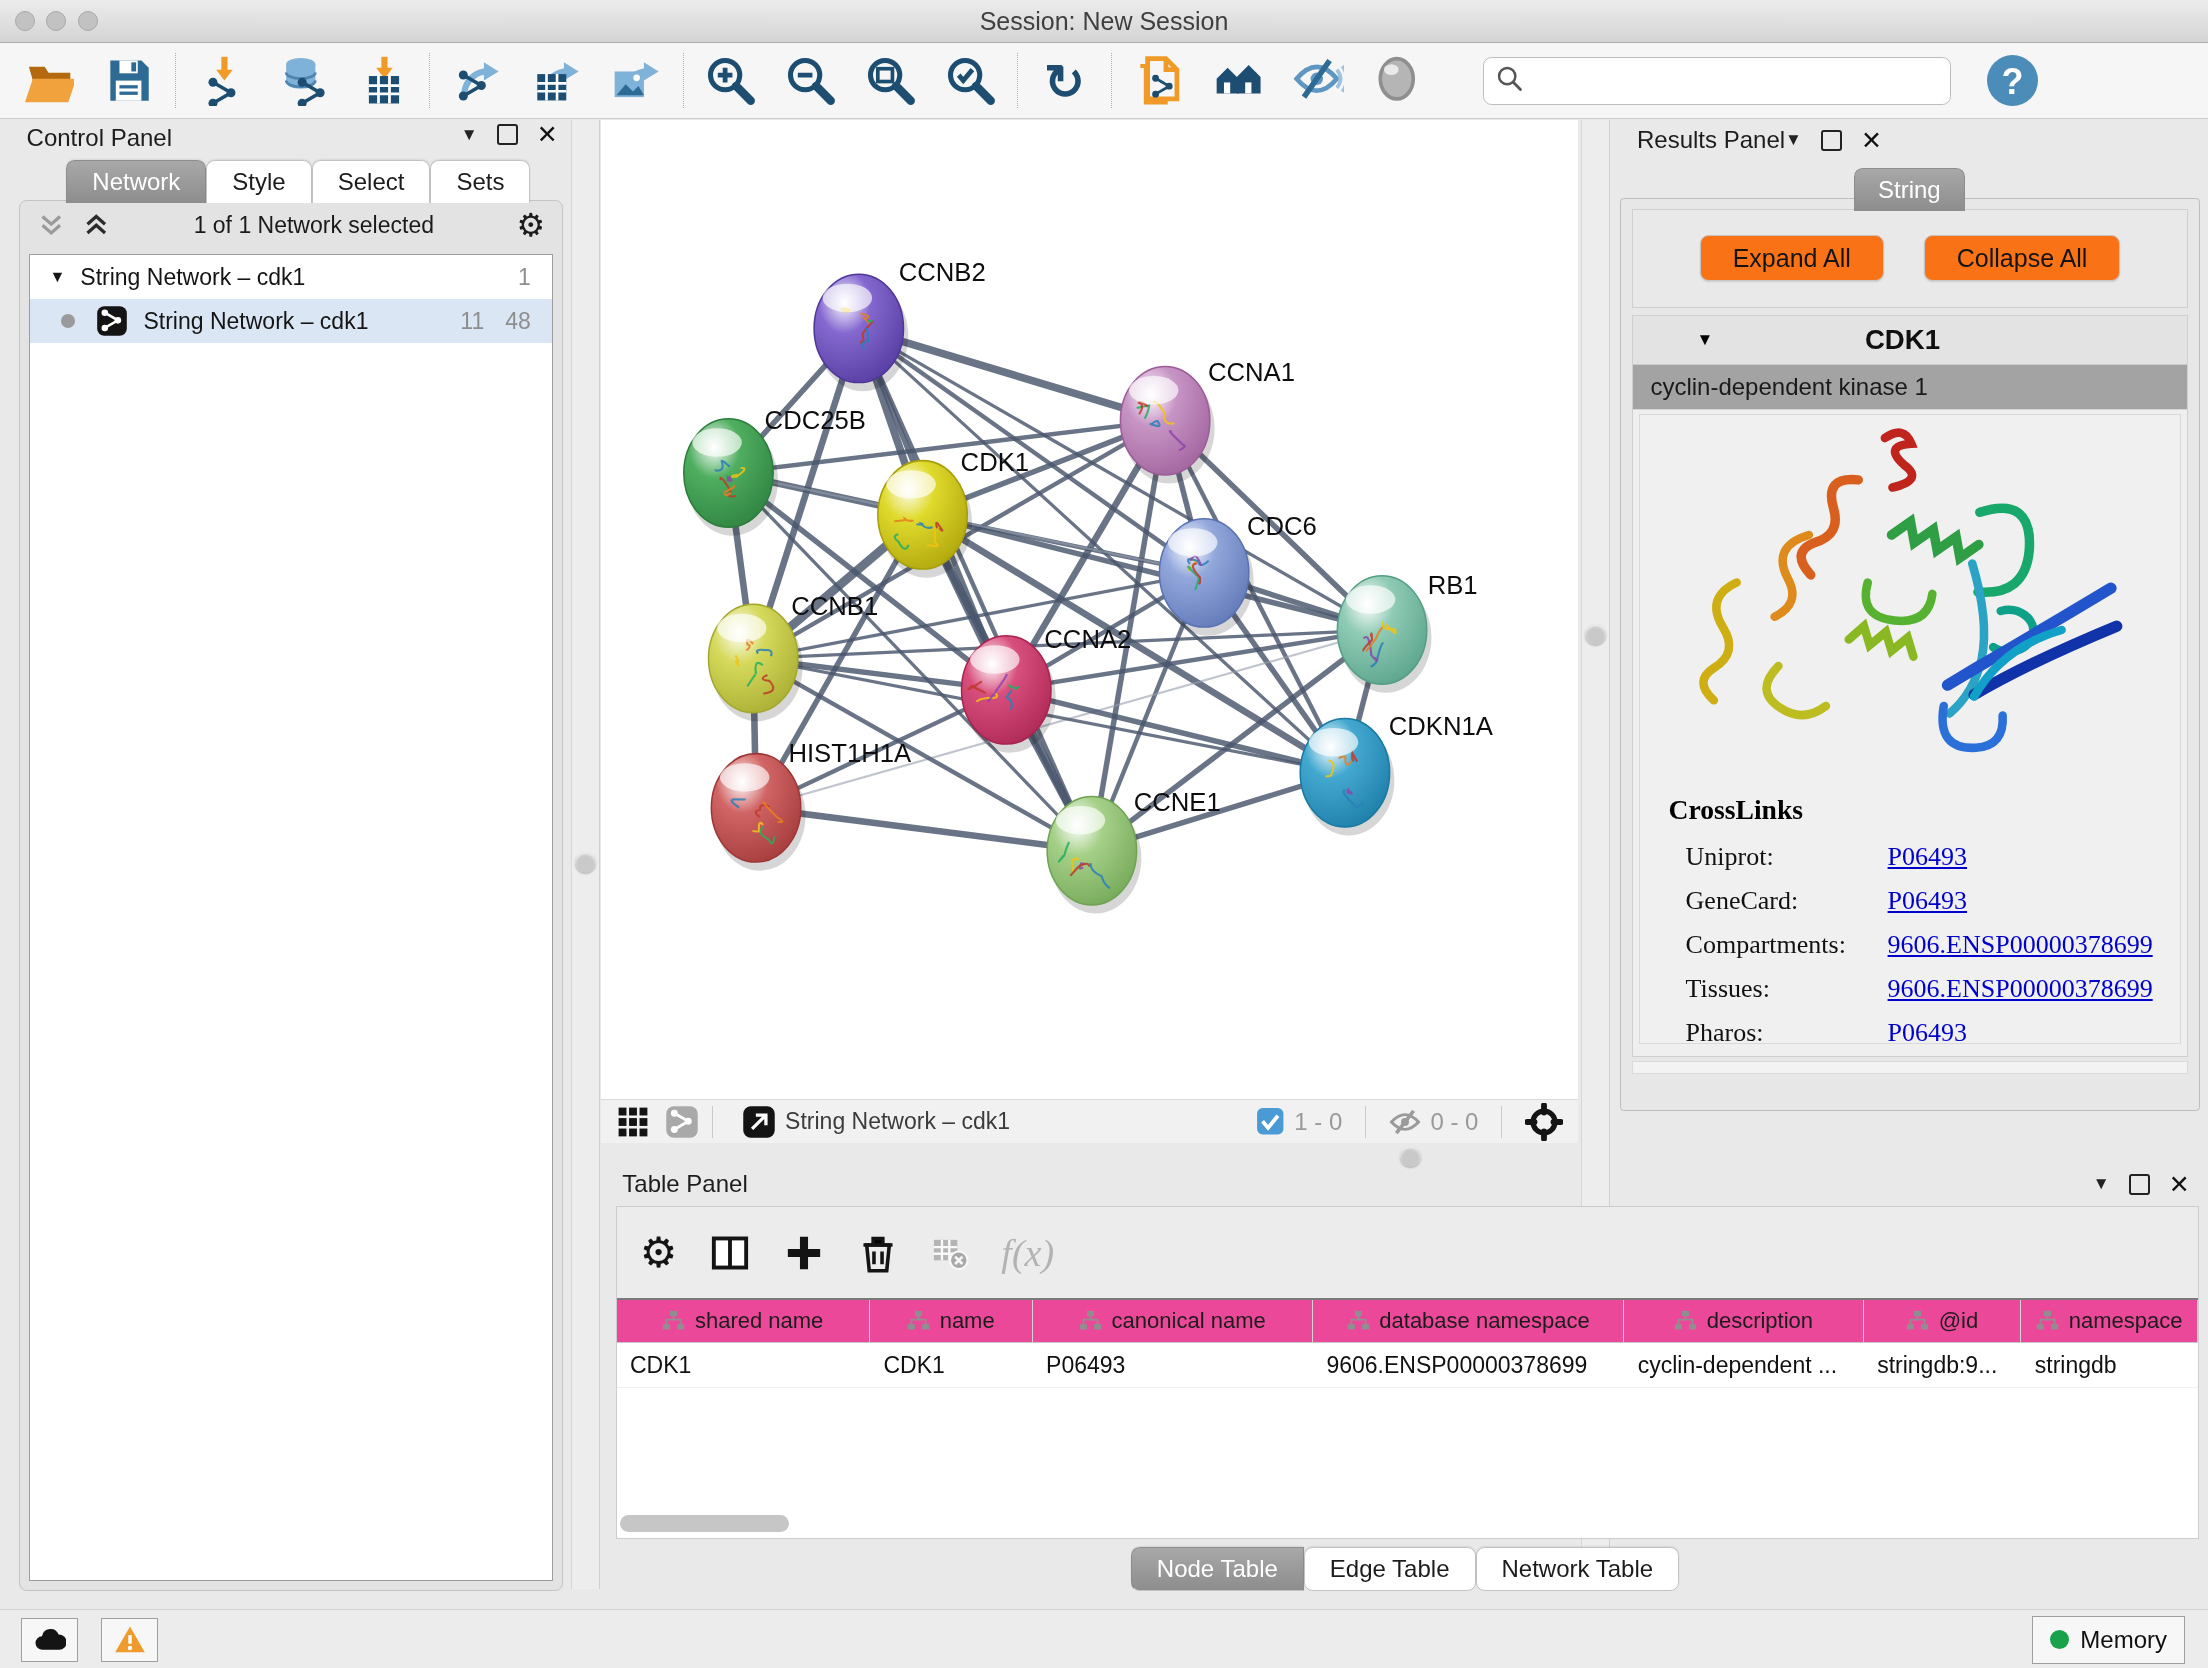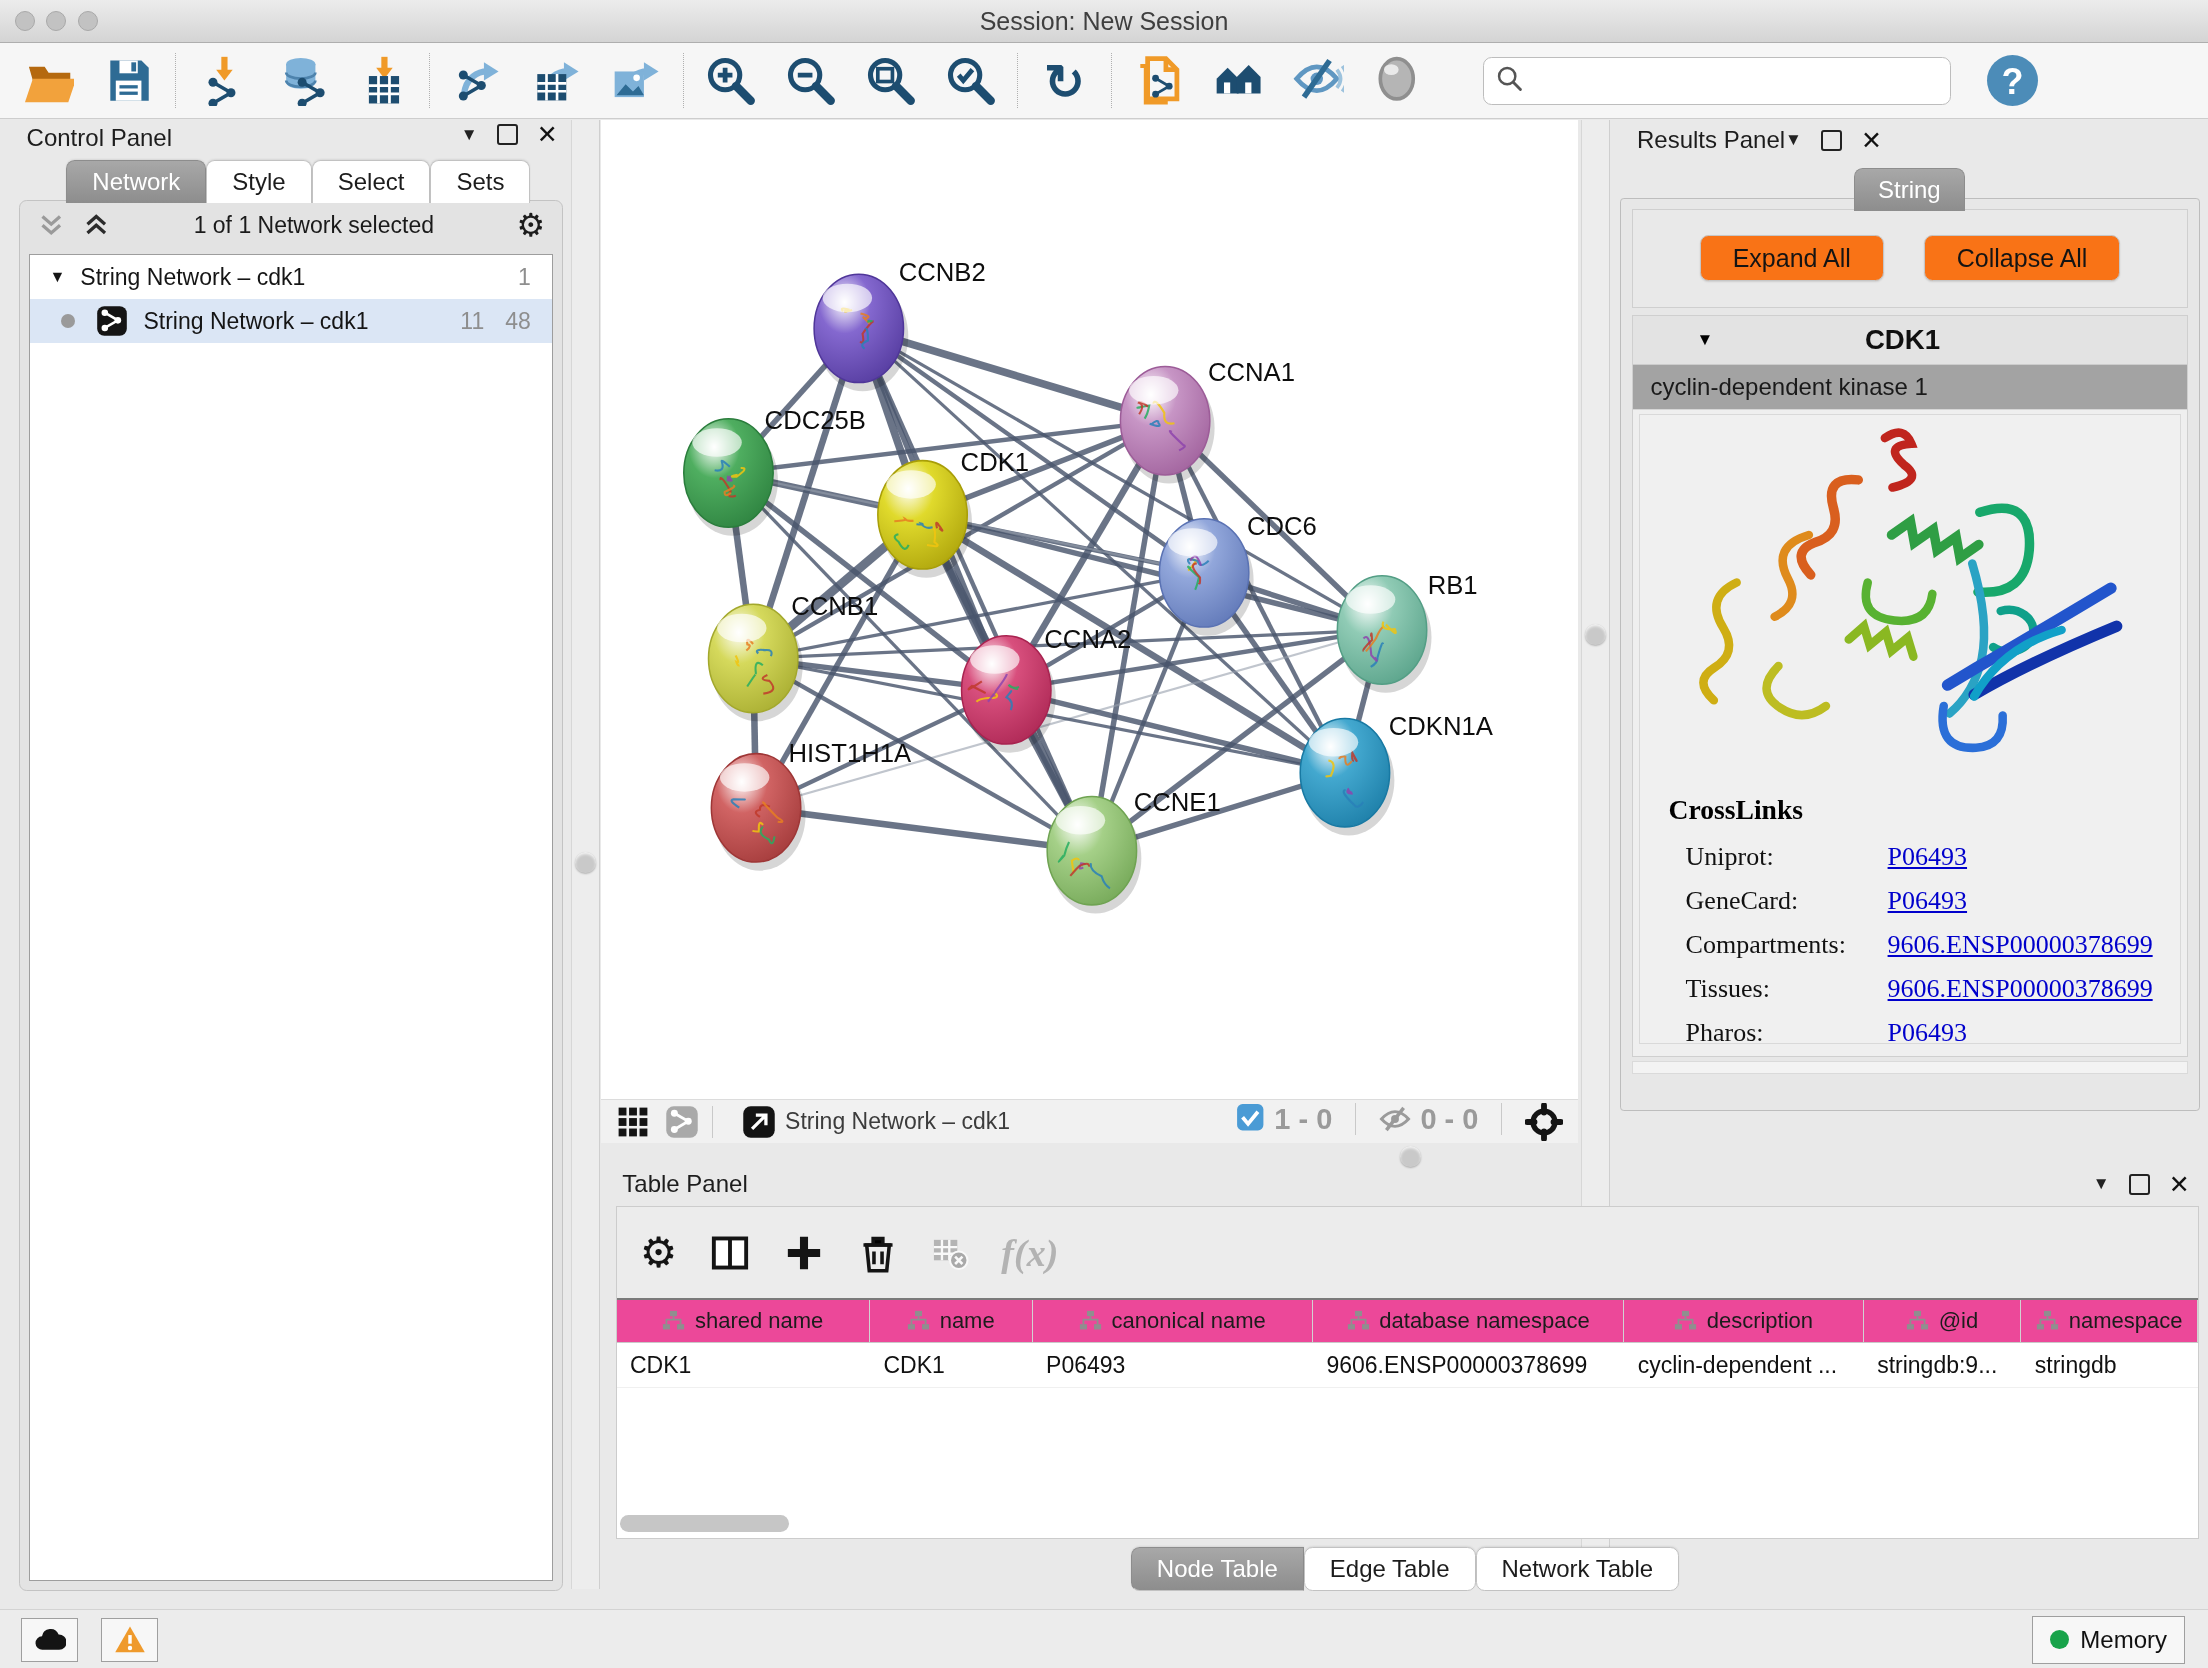--- a/index.html
+++ b/index.html
@@ -59,21 +59,21 @@
   .handle{position:absolute;width:21px;height:21px;border-radius:50%;background:#c9c9c9;
     box-shadow:inset 0 1.9px 2.9px rgba(255,255,255,.8), 0 1px 1.9px rgba(0,0,0,.25);}
   
   .canvas{position:absolute;left:601px;top:120px;width:977px;height:979px;background:#fff;}
   .viewbar{position:absolute;left:601px;top:1099px;width:977px;height:43px;background:#f1f1f1;
     border-top:1px solid #dcdcdc;display:flex;align-items:center;}
   .vicon{width:34px;height:34px;margin-left:15px;}
   .vicon svg{width:100%;height:100%;}
   .vsep{width:0;height:32px;border-left:1px solid #c9c9c9;margin:0 13.3px;}
   .vtitle{font-size:23px;color:#3c3c3c;margin-left:9.5px;flex:1;}
-  .vcounts{display:flex;gap:9.5px;font-size:29px;color:#9a9a9a;font-weight:bold;}
+  .vcounts{display:flex;align-items:center;gap:9.5px;font-size:24px;color:#9a9a9a;}
   .hsplit{position:absolute;left:601px;top:1142px;width:977px;height:25px;}
   
   .rpanel{position:absolute;left:1620px;top:124px;width:582px;height:1008px;}
   .rphead{position:absolute;left:17px;right:9.5px;top:0;height:32px;display:flex;align-items:center;}
   .rtab{position:absolute;left:234px;top:44px;z-index:2;height:42px;padding:0 23px;
     background:linear-gradient(#a8a8a8,#8d8d8d);color:#fff;font-size:24px;display:flex;align-items:center;
     border-radius:8.6px 8.6px 0 0;border:1px solid #8d8d8d;border-bottom:none;}
   .rbody{position:absolute;left:0;right:1.9px;top:74px;height:913px;background:#e7e7e7;
     border:1.9px solid #bdbdbd;border-radius:3.8px;box-sizing:border-box;}
   .expbox{margin:9.5px 11.4px 7.6px 11.4px;height:97px;border:1.9px solid #cfcfcf;background:#e9e9e9;
@@ -95,21 +95,21 @@
   .xrow .xv{color:#0000cc;text-decoration:underline;}
   .rscroll{margin:3.8px 11.4px 0 11.4px;height:11.4px;background:#f3f3f3;border:1px solid #dadada;}
   
   .tpanel{position:absolute;left:609px;top:1168px;width:1592px;height:428px;}
   .tphead{position:absolute;left:13.3px;right:11.4px;top:0;height:32px;display:flex;justify-content:space-between;align-items:center;}
   .tpbody{position:absolute;left:6.7px;right:1.9px;top:38px;height:333px;background:#ececec;
     border:1px solid #cccccc;box-sizing:border-box;}
   .tptools{height:91px;display:flex;align-items:center;gap:32px;padding-left:23px;}
   .tptools .ticon{width:42px;height:42px;}
   .tptools .ticon svg{width:100%;height:100%;}
-  .fx{font-family:"Liberation Serif","DejaVu Serif",serif;font-style:italic;font-size:38px;color:#b3b3b3;font-weight:bold;}
+  .fx{font-family:"Liberation Serif","DejaVu Serif",serif;font-style:italic;font-size:38px;color:#b3b3b3;}
   .tgear{font-size:42px;line-height:42px;color:#141414;font-family:"DejaVu Sans",sans-serif;}
   .ttable{position:absolute;left:0;right:0;top:91px;bottom:0;background:#fff;border-top:2.9px solid #7a7a7a;}
   .thead{display:flex;height:42px;background:#ec4899;border-bottom:1.9px solid #c9c9c9;}
   .th{display:flex;align-items:center;justify-content:center;gap:9.5px;font-size:22px;color:#1c1c1c;
     border-right:1px solid #d2d2d2;box-sizing:border-box;overflow:hidden;white-space:nowrap;}
   .th svg{width:23px;height:23px;flex:none;}
   .trow{display:flex;height:44px;border-bottom:1px solid #f0f0f0;}
   .td{display:flex;align-items:center;padding-left:13.3px;font-size:23px;color:#111;box-sizing:border-box;
      overflow:hidden;white-space:nowrap;}
   .tscroll{position:absolute;left:3.8px;bottom:5.7px;height:17px;width:169px;border-radius:8.6px;background:#c6c6c6;}

